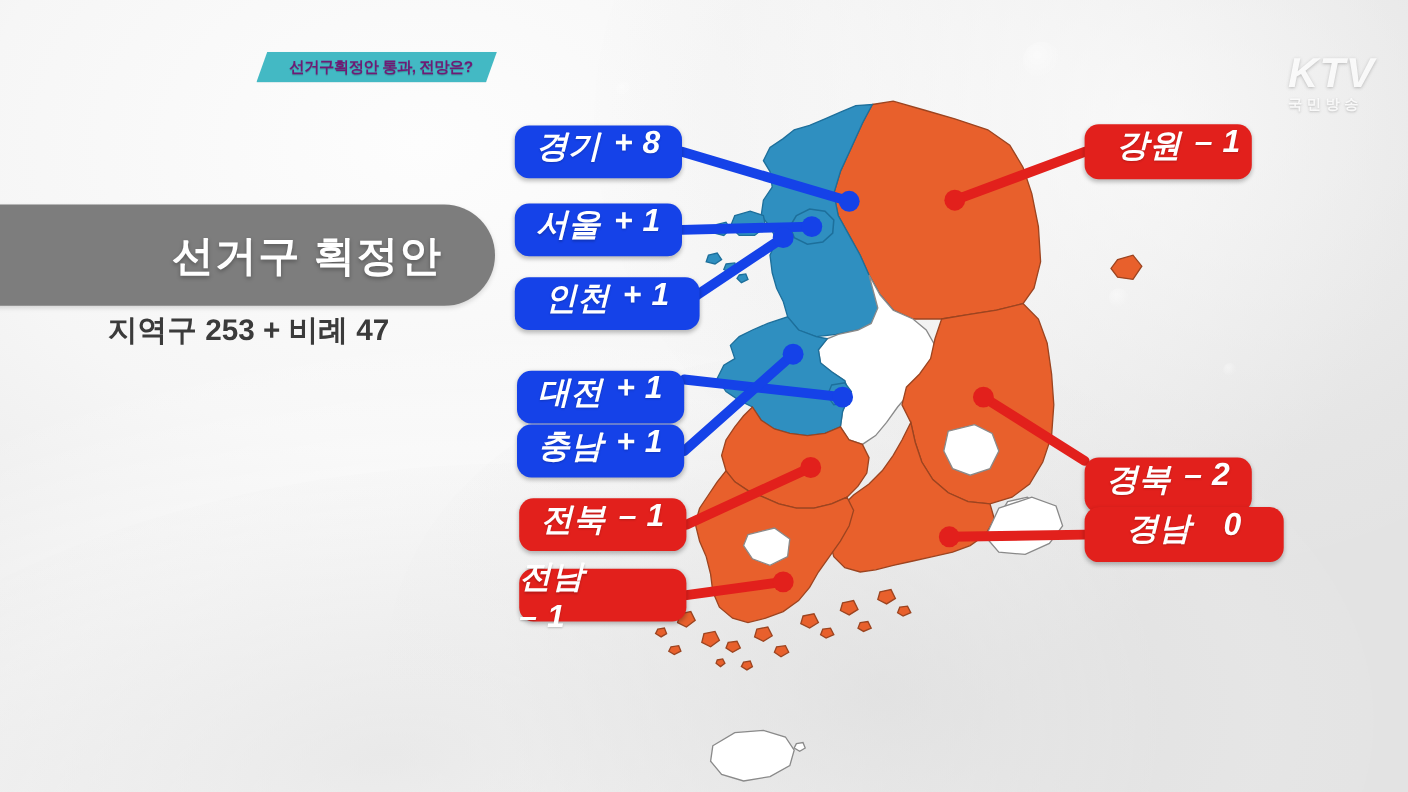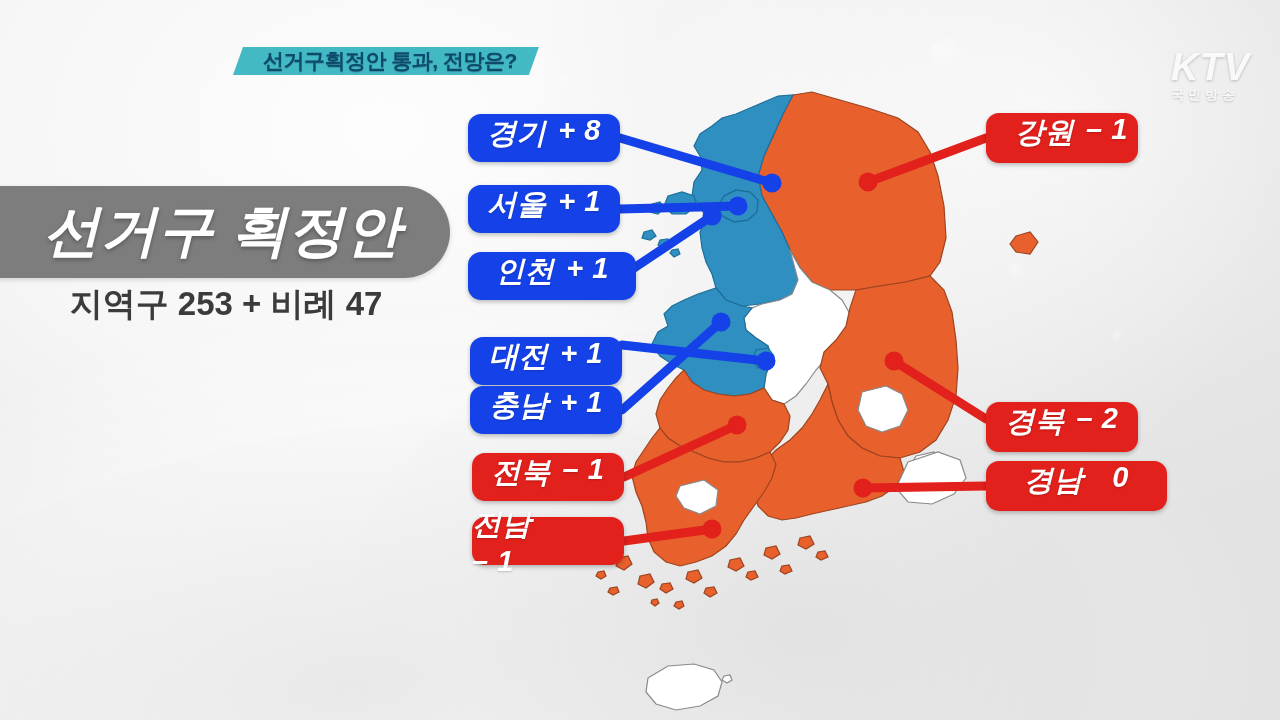--- a/index.html
+++ b/index.html
@@ -53,22 +53,22 @@
     position: absolute;
     left: 233px; top: 47px;
     height: 28px;
     padding: 0 22px 0 30px;
     display: flex; align-items: center;
     background: #43b9c4;
     clip-path: polygon(10px 0, 100% 0, calc(100% - 10px) 100%, 0 100%);
     box-shadow: 0 1px 2px rgba(0,0,0,0.18);
   }
   #topic-banner .txt {
-    color: #0c4a6e;
-    font-size: 21px;
+    color: #701a75;
+    font-size: 14px;
     font-weight: bold;
     letter-spacing: -0.5px;
     white-space: nowrap;
     text-shadow: 0 1px 1px rgba(0,0,0,0.22);
   }
 
   
   #ktv-logo {
     position: absolute;
     right: 30px; top: 48px;
@@ -99,34 +99,33 @@
     left: -40px; top: 186px;
     width: 490px; height: 92px;
     background: #7d7d7d;
     border-radius: 0 46px 46px 0;
     display: flex; align-items: center; justify-content: flex-end;
     padding-right: 48px;
     box-shadow: 0 2px 5px rgba(0,0,0,0.14);
   }
   #headline .title {
     color: #ffffff;
-    font-size: 56px;
+    font-size: 38px;
     font-weight: bold;
     letter-spacing: 1px;
     text-shadow: 0 2px 4px rgba(0,0,0,0.3);
     white-space: nowrap;
-    font-style: italic;
   }
   #subhead {
     position: absolute;
     left: 0px; top: 282px;
     width: 452px;
     text-align: center;
     color: #3b3b3b;
-    font-size: 33px;
+    font-size: 27px;
     font-weight: bold;
     letter-spacing: 0px;
     white-space: nowrap;
   }
 
   
   #map-wrap {
     position: absolute;
     left: 0; top: 0;
     width: 1280px; height: 720px;
@@ -324,21 +323,21 @@
         <span class="lbl delta">– 1</span>
       </div>
       <div class="callout red" style="left: 472px; top: 517px; width: 152px; height: 48px; flex-direction: column;">
         <span class="lbl region">전남</span>
         <span class="lbl delta">– 1</span>
       </div>
       <div class="callout red" style="left: 986px; top: 113px; width: 152px; height: 50px; padding-left: 19px;">
         <span class="lbl region">강원</span>
         <span class="lbl delta">– 1</span>
       </div>
-      <div class="callout red" style="left: 986px; top: 402px; width: 152px; height: 50px;">
+      <div class="callout red" style="left: 986px; top: 416px; width: 152px; height: 50px;">
         <span class="lbl region">경북</span>
         <span class="lbl delta">– 2</span>
       </div>
       <div class="callout red" style="left: 986px; top: 461px; width: 181px; height: 50px;">
         <span class="lbl region">경남</span>
         <span class="lbl delta">0</span>
       </div>
     </div>
 
 </div>

